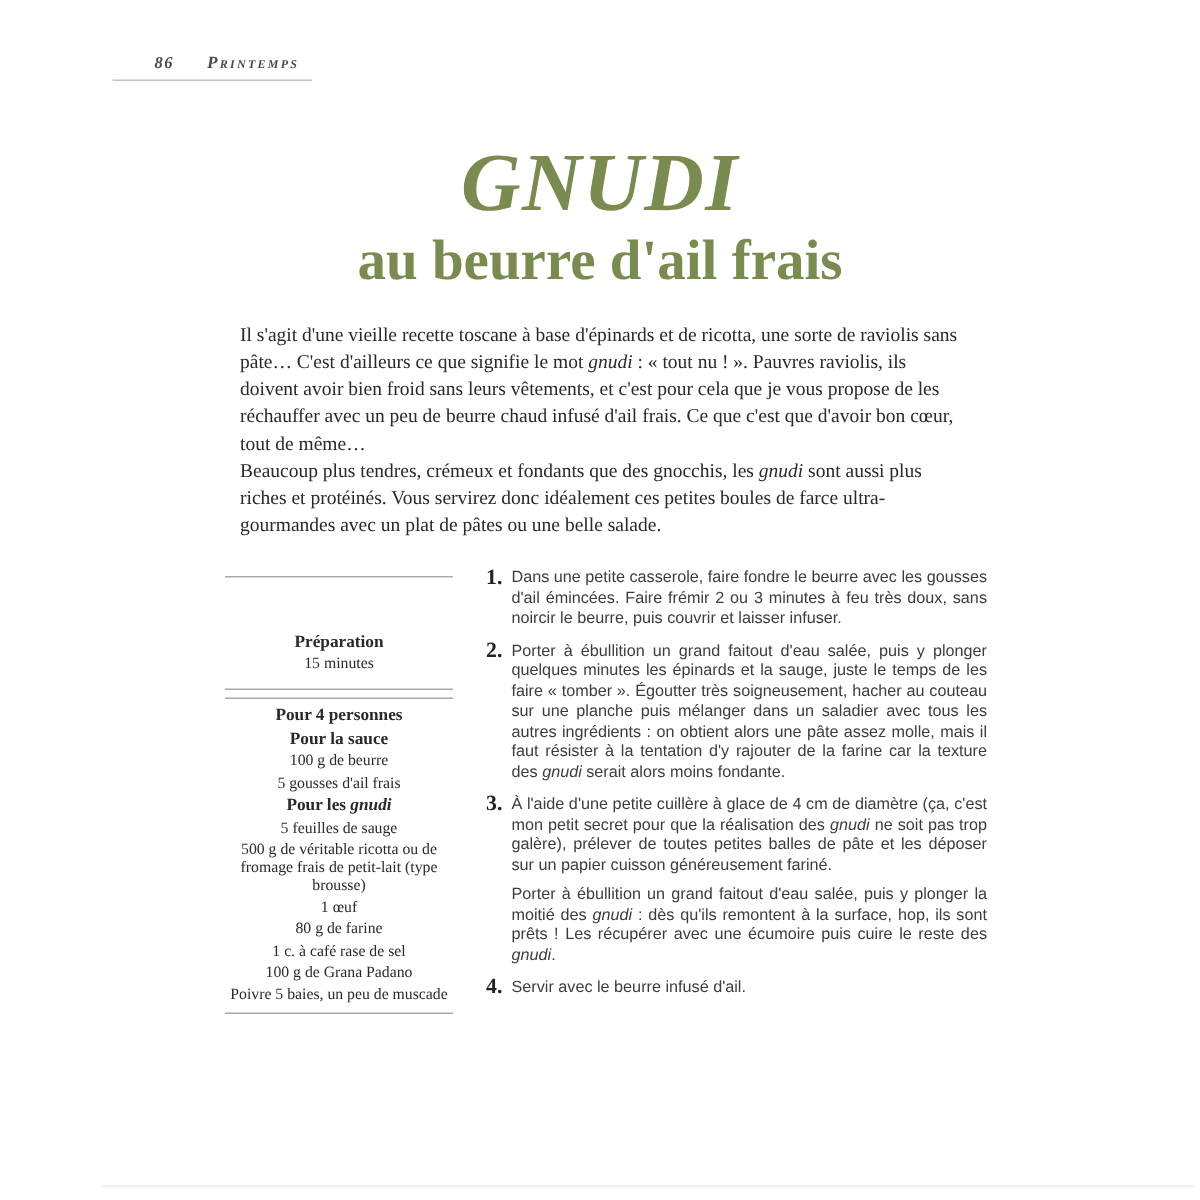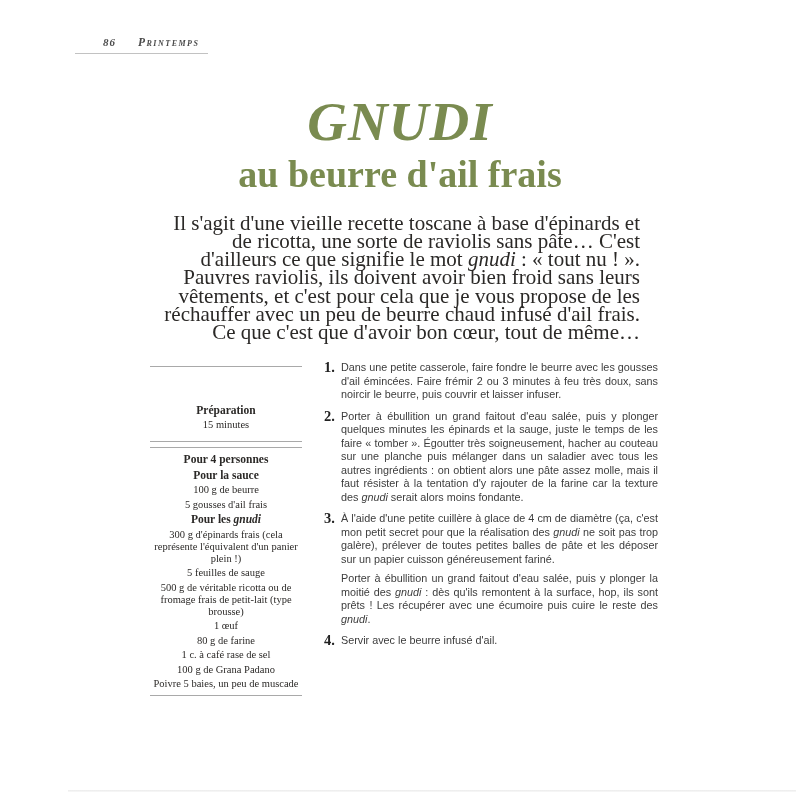--- a/index.html
+++ b/index.html
@@ -42,22 +42,22 @@
   }
   .recipe-subtitle {
     margin: 5px 0 0; text-align: center;
     font-size: 38px; line-height: 1.1; font-weight: bold;
     color: var(--accent, #7a8b50);
   }
 
   
   .intro {
     width: 480px; margin: 18px auto 0;
-    text-align: right;
-    font-size: 21px; line-height: 18.2px;
+    text-align: left;
+    font-size: 13px; line-height: 18.2px;
     color: #2b2927;
   }
   .intro p { margin: 0; }
 
   
   .columns {
     display: flex; align-items: flex-start;
     margin: 20px 0 0 150px; width: 508px;
   }
 
@@ -108,37 +108,37 @@
       <span class="section-label">Printemps</span>
     </div>
     <div class="header-rule"></div>
   </div>
 
   <h1 class="recipe-title">GNUDI</h1>
   <h2 class="recipe-subtitle">au beurre d'ail frais</h2>
 
   <div class="intro">
     <p>Il s'agit d'une vieille recette toscane à base d'épinards et de ricotta, une sorte de raviolis sans pâte… C'est d'ailleurs ce que signifie le mot <i>gnudi</i> : « tout nu ! ». Pauvres raviolis, ils doivent avoir bien froid sans leurs vêtements, et c'est pour cela que je vous propose de les réchauffer avec un peu de beurre chaud infusé d'ail frais. Ce que c'est que d'avoir bon cœur, tout de même…</p>
+    <p>Beaucoup plus tendres, crémeux et fondants que des gnocchis, les <i>gnudi</i> sont aussi plus riches et protéinés. Vous servirez donc idéalement ces petites boules de farce ultra-gourmandes avec un plat de pâtes ou une belle salade.</p>
   </div>
 
   <div class="columns">
     <aside class="info-panel">
         <div class="panel-rule"></div>
         <div class="panel-timing">
           <div class="panel-label">Préparation</div>
           <div class="panel-value">15 minutes</div>
         </div>
         <div class="panel-rule"></div>
         <div class="panel-rule"></div>
         <div class="panel-label">Pour 4 personnes</div>
         <div class="panel-label">Pour la sauce</div>
         <div class="panel-item">100 g de beurre</div>
         <div class="panel-item">5 gousses d'ail frais</div>
         <div class="panel-label">Pour les <i>gnudi</i></div>
-        <div class="panel-item">300 g d'épinards frais (cela représente l'équivalent d'un panier plein !)</div>
         <div class="panel-item">5 feuilles de sauge</div>
         <div class="panel-item">500 g de véritable ricotta ou de fromage frais de petit-lait (type brousse)</div>
         <div class="panel-item">1 œuf</div>
         <div class="panel-item">80 g de farine</div>
         <div class="panel-item">1 c. à café rase de sel</div>
         <div class="panel-item">100 g de Grana Padano</div>
         <div class="panel-item">Poivre 5 baies, un peu de muscade</div>
         <div class="panel-rule"></div>
       </aside>
     <div class="steps" style="color: rgb(60, 60, 60);">

